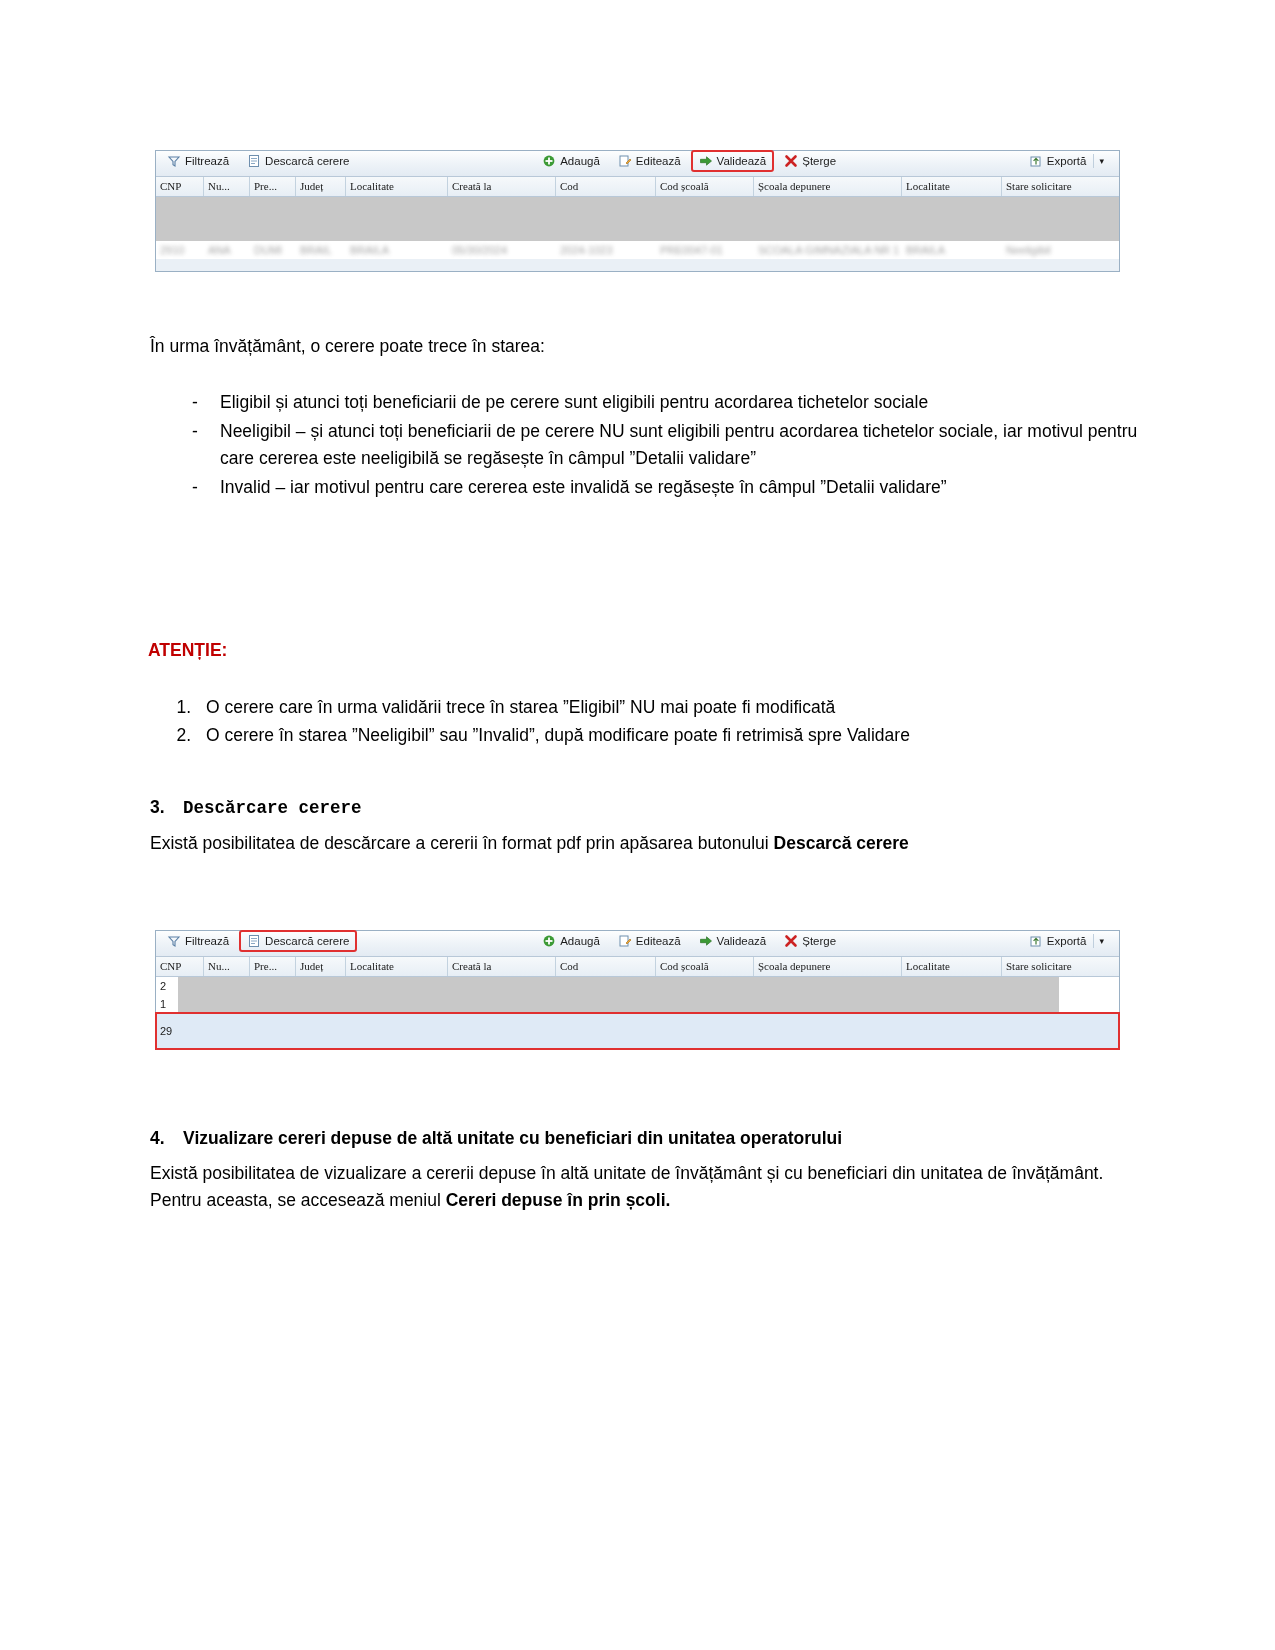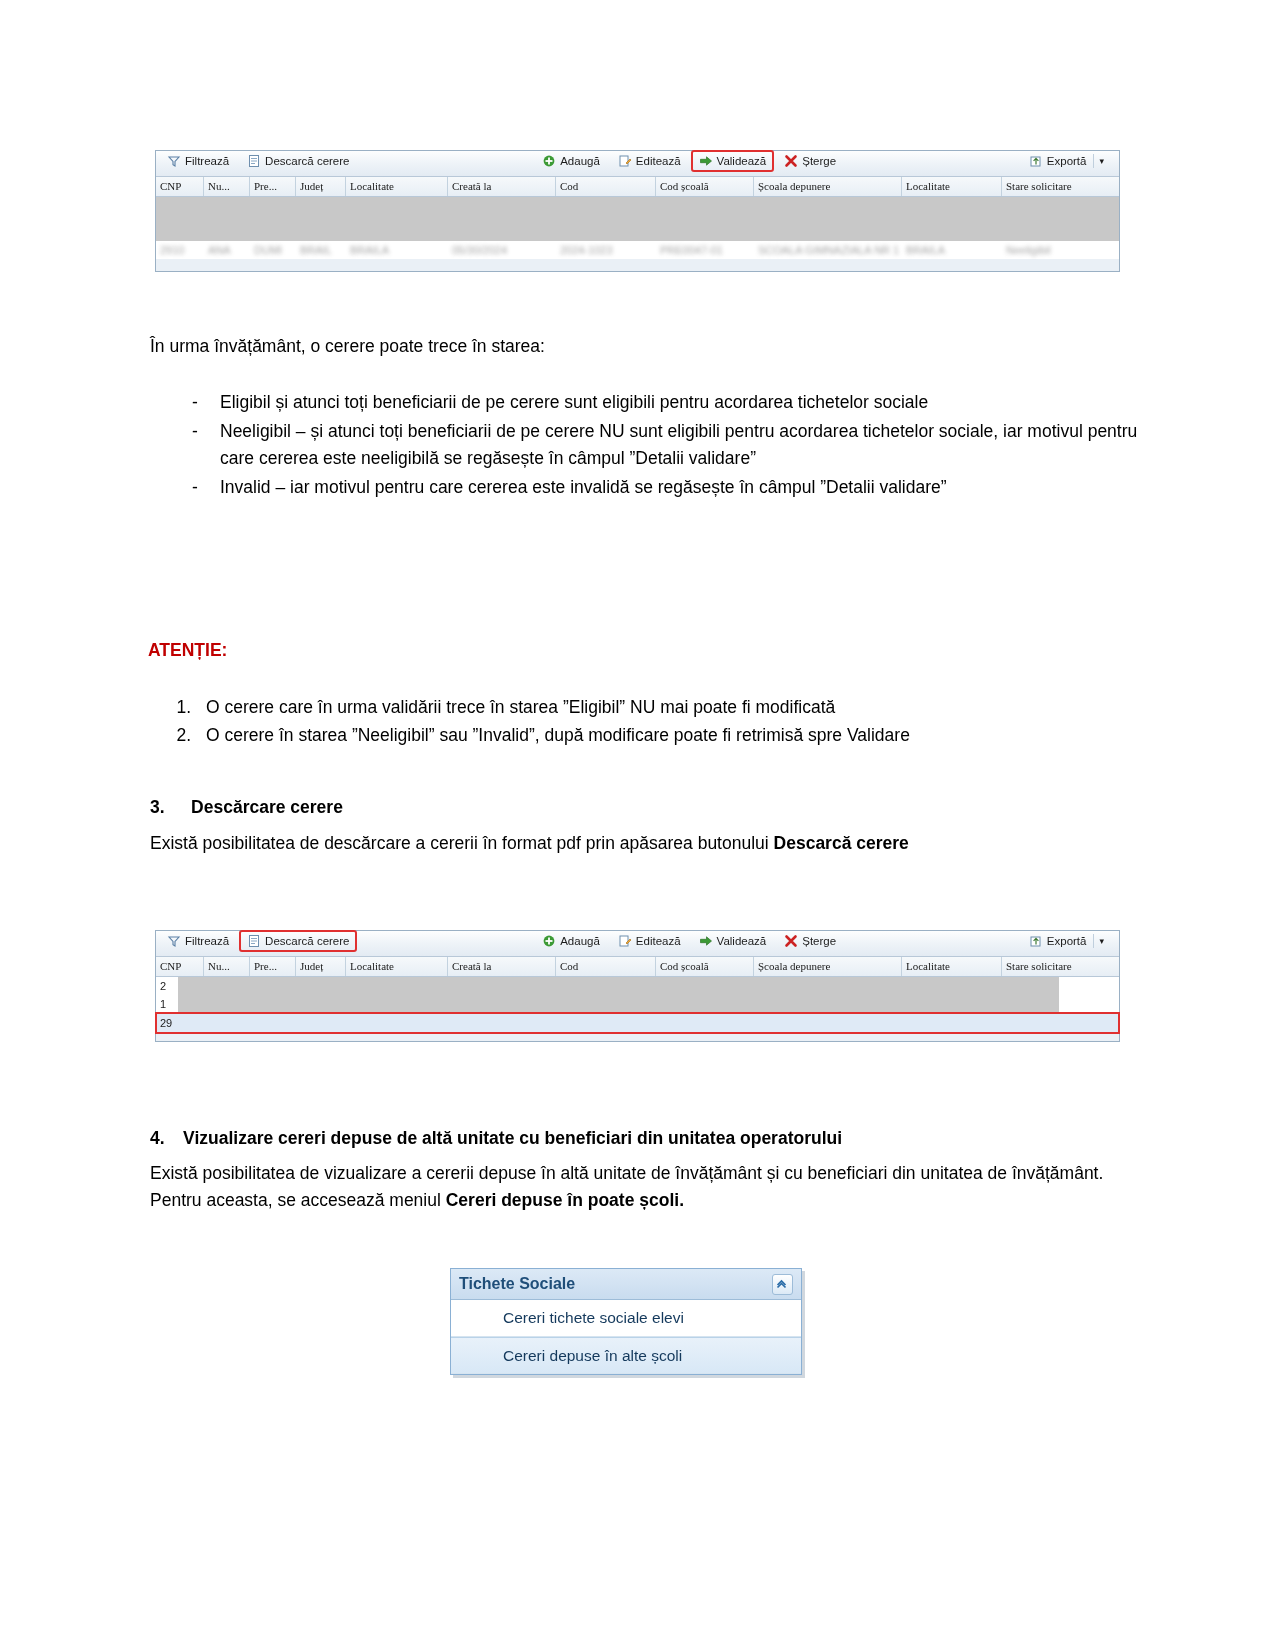--- a/index.html
+++ b/index.html
@@ -328,21 +328,21 @@
 
   <div class="attention" style="position:absolute; left:148px; top:640px;">ATENȚIE:</div>
 
   <ol class="num-list" style="position:absolute; left:150px; top:688px; width:980px;">
     <li><span>O cerere care în urma validării trece în starea ”Eligibil” NU mai poate fi modificată</span></li>
     <li><span>O cerere în starea ”Neeligibil” sau ”Invalid”, după modificare poate fi retrimisă spre Validare</span></li>
   </ol>
 
   <div style="position:absolute; left:150px; top:797px; width:980px;">
     <span class="sect-head">3.</span>
-    <span class="sect-head" style="margin-left:22px;">Descărcare cerere</span>
+    <span class="sect-head" style="margin-left:14px;font-family:Liberation Mono, monospace;">Descărcare cerere</span>
   </div>
 
   <p class="para" style="position:absolute; left:150px; top:830px; width:955px;">
     <span>Există posibilitatea de descărcare a cererii în format pdf prin apăsarea butonului </span><span class="bold">Descarcă cerere</span>
   </p>
 
   <div class="grid-shot" style="position:absolute; left:155px; top:930px; width:965px; height:112px;">
 
     <div class="grid-toolbar">
       <div class="tb-btn">
@@ -431,48 +431,31 @@
       <div class="grid-row" style="height:18px;">
         <div class="cell" style="width:22px;color:#222;">2</div>
         <div style="flex:1;background:#c8c8c8;height:18px;"></div>
         <div style="width:60px;"></div>
       </div>
       <div class="grid-row" style="height:18px;">
         <div class="cell" style="width:22px;color:#222;">1</div>
         <div style="flex:1;background:#c8c8c8;height:18px;"></div>
         <div style="width:60px;"></div>
       </div>
-      <div class="grid-row row-selected" style="height:20px;">
+      <div class="grid-row row-selected" style="height:36px;">
         <div class="cell" style="width:40px;color:#222;">29</div>
         <div style="flex:1;"></div>
         <div style="width:60px;"></div>
       </div>
     </div>
   </div>
 
   <div style="position:absolute; left:150px; top:1128px; width:980px;">
     <span class="sect-head">4.</span>
     <span class="sect-head" style="margin-left:14px;">Vizualizare cereri depuse de altă unitate cu beneficiari din unitatea operatorului</span>
   </div>
 
   <p class="para" style="position:absolute; left:150px; top:1160px; width:965px;">
-    <span>Există posibilitatea de vizualizare a cererii depuse în altă unitate de învățământ și cu beneficiari din unitatea de învățământ. Pentru aceasta, se accesează meniul  </span><span class="bold">Cereri depuse în poate școli.</span>
+    <span>Există posibilitatea de vizualizare a cererii depuse în altă unitate de învățământ și cu beneficiari din unitatea de învățământ. Pentru aceasta, se accesează meniul  </span><span class="bold">Cereri depuse în prin școli.</span>
   </p>
 
-  <div class="menu-panel" style="position:absolute; left:450px; top:1268px;">
-    <div class="menu-head">
-      <span class="menu-title">Tichete Sociale</span>
-      <span class="menu-collapse">
-        <svg width="17" height="17" viewBox="0 0 17 17" style="position:absolute;left:0;top:0;">
-          <path d="M4.5 10 L8.5 6 L12.5 10" fill="none" stroke="#2a6ca8" stroke-width="1.7"></path>
-          <path d="M4.5 12.5 L8.5 8.5 L12.5 12.5" fill="none" stroke="#2a6ca8" stroke-width="1.7"></path>
-        </svg>
-      </span>
-    </div>
-    <div class="menu-item">
-      <span>Cereri tichete sociale elevi</span>
-    </div>
-    <div class="menu-item selected" style="padding-left:52px;">
-      <span>Cereri depuse în alte școli</span>
-    </div>
-  </div>
 
 </div>
 
 </body></html>

